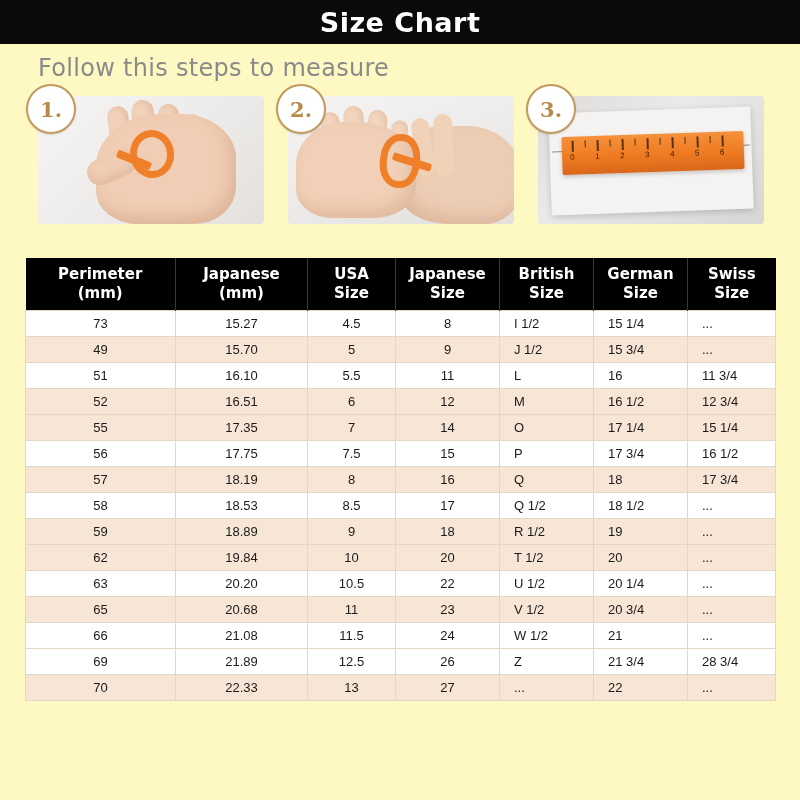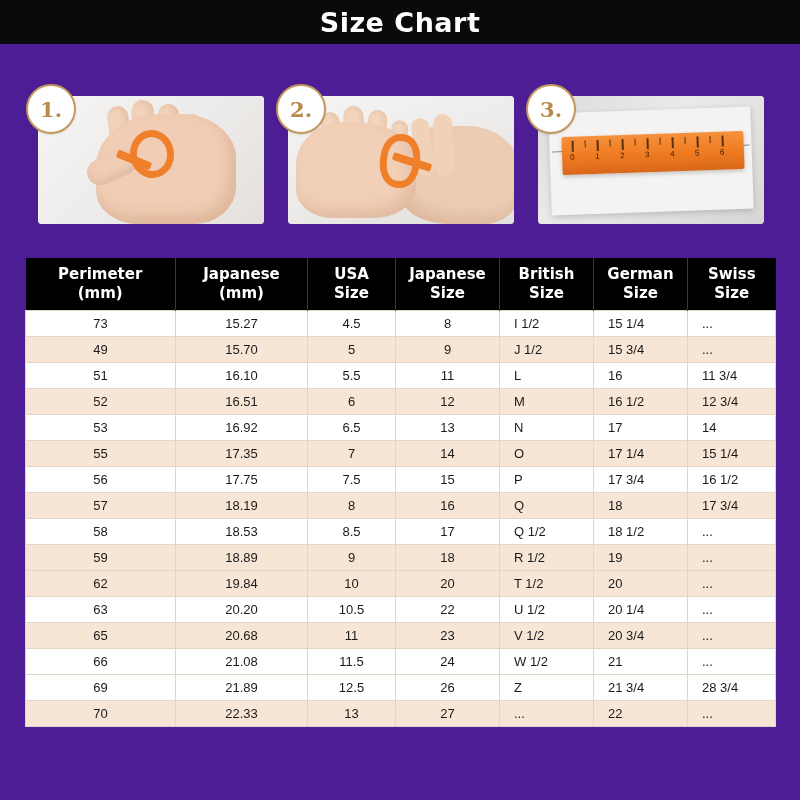--- a/index.html
+++ b/index.html
@@ -10,21 +10,21 @@
     width: 800px;
     height: 800px;
     background: #ffffff;
     font-family: "Liberation Sans", sans-serif;
     overflow: hidden;
   }
   .page {
     position: relative;
     width: 800px;
     height: 800px;
-    background: #4c1d95;
+    background: #fef9c3;
   }
 
   
   .header-bar {
     position: absolute;
     left: 0;
     top: 0;
     width: 800px;
     height: 44px;
     background: #0a0a0a;
@@ -299,20 +299,21 @@
 </style>
 </head>
 <body>
 
 <div class="page">
 
   <div class="header-bar">
     <div class="header-title">Size Chart</div>
   </div>
 
+  <div class="subtitle">Follow this steps to measure</div>
 
   <div class="steps">
 
     <div class="step">
       <div class="step-img">
         <div class="s1-bg"></div>
         <div class="s1-finger s1-f1"></div>
         <div class="s1-finger s1-f2"></div>
         <div class="s1-finger s1-f3"></div>
         <div class="s1-finger s1-f4"></div>
@@ -449,29 +450,20 @@
           </tr>
           <tr class="row-even">
             <td class="col-perimeter">52</td>
             <td class="col-diameter">16.51</td>
             <td class="col-usa">6</td>
             <td class="col-japanese">12</td>
             <td class="col-british">M</td>
             <td class="col-german">16 1/2</td>
             <td class="col-swiss">12 3/4</td>
           </tr>
-          <tr class="row-odd">
-            <td class="col-perimeter">53</td>
-            <td class="col-diameter">16.92</td>
-            <td class="col-usa">6.5</td>
-            <td class="col-japanese">13</td>
-            <td class="col-british">N</td>
-            <td class="col-german">17</td>
-            <td class="col-swiss">14</td>
-          </tr>
           <tr class="row-even">
             <td class="col-perimeter">55</td>
             <td class="col-diameter">17.35</td>
             <td class="col-usa">7</td>
             <td class="col-japanese">14</td>
             <td class="col-british">O</td>
             <td class="col-german">17 1/4</td>
             <td class="col-swiss">15 1/4</td>
           </tr>
           <tr class="row-odd">

